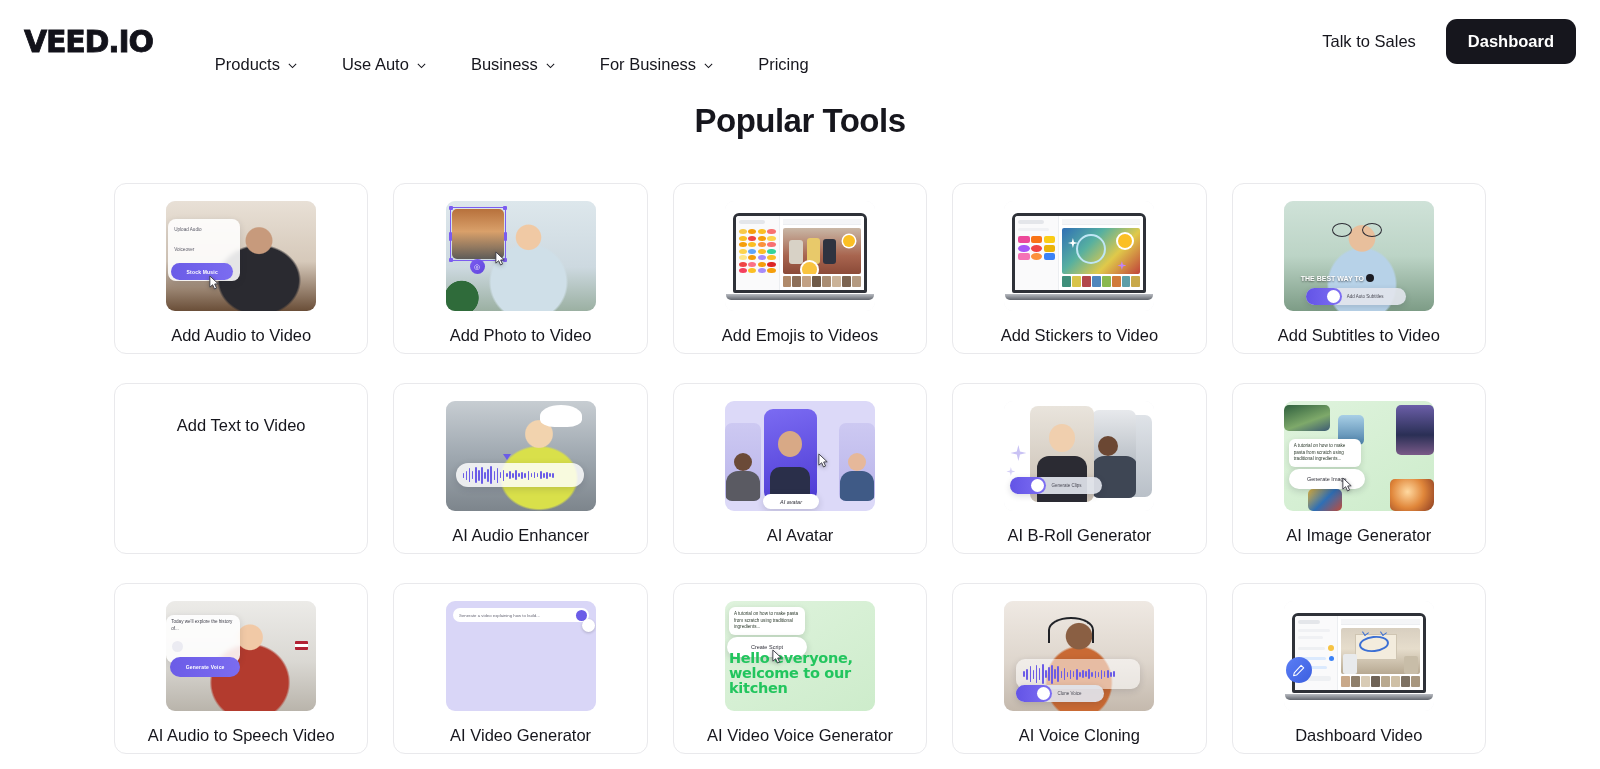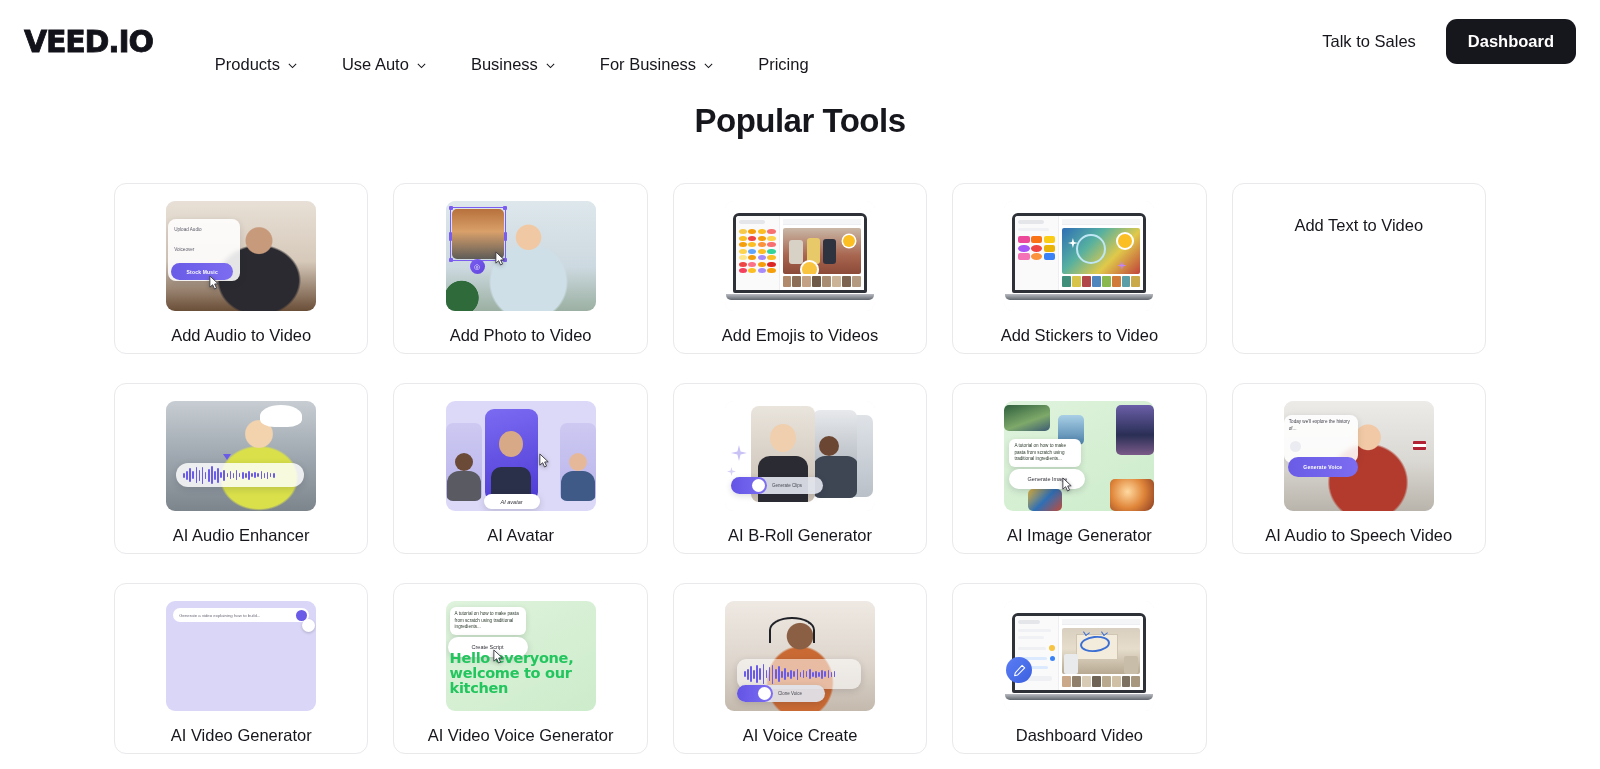--- a/index.html
+++ b/index.html
@@ -443,20 +443,40 @@
                 <i style="background:#c9a94a"></i>
             </div>
           </div>
         </div>
         <div class="base"></div>
       </div>
     </div>
     <div class="card-label">Add Stickers to Video</div>
   </div>
 
+  <div class="card">
+    <div class="thumb">
+      <div class="t-img room-c"></div>
+      <div style="position:absolute;left:48px;top:22px;width:50px;height:16px;">
+        <div style="position:absolute;left:0;top:0;width:20px;height:14px;border:1.6px solid #2c2c34;border-radius:50%;"></div>
+        <div style="position:absolute;right:0;top:0;width:20px;height:14px;border:1.6px solid #2c2c34;border-radius:50%;"></div>
+      </div>
+      <div class="caption-strip" style="left:17px;top:73px;">
+        <span>THE BEST WAY TO</span>
+        <span style="display:inline-block;width:8px;height:8px;border-radius:50%;background:#1b1b22;"></span>
+      </div>
+      <div class="toggle" style="left:22px;top:87px;width:100px;">
+        <div class="knobbar">
+            <div class="knob"></div>
+          </div>
+        <span>Add Auto Subtitles</span>
+      </div>
+    </div>
+    <div class="card-label">Add Subtitles to Video</div>
+  </div>
 
   <div class="card">
     <div class="card-label">Add Text to Video</div>
   </div>
 
   <div class="card">
     <div class="thumb">
       <div class="t-img room-f"></div>
       <div style="position:absolute;right:14px;top:4px;width:42px;height:22px;background:#fff;border-radius:50% 50% 35% 35%;"></div>
       <div class="wave" style="left:10px;top:62px;width:128px;height:24px;">
@@ -639,21 +659,21 @@
           <i style="height:5px"></i>
           <i style="height:6px"></i>
       </div>
       <div class="toggle" style="left:12px;top:84px;width:88px;">
         <div class="knobbar">
             <div class="knob"></div>
           </div>
         <span>Clone Voice</span>
       </div>
     </div>
-    <div class="card-label">AI Voice Create</div>
+    <div class="card-label">AI Voice Cloning</div>
   </div>
 
   <div class="card">
     <div class="thumb">
       <div class="t-img" style="background:#fff;"></div>
       <div class="laptop">
         <div class="screen">
           <div class="lp-side">
             <div style="height:4px;width:60%;background:#e4e6ea;border-radius:2px;"></div>
             <div style="height:3px;width:88%;background:#f0f1f4;border-radius:2px;margin-top:5px;"></div>

